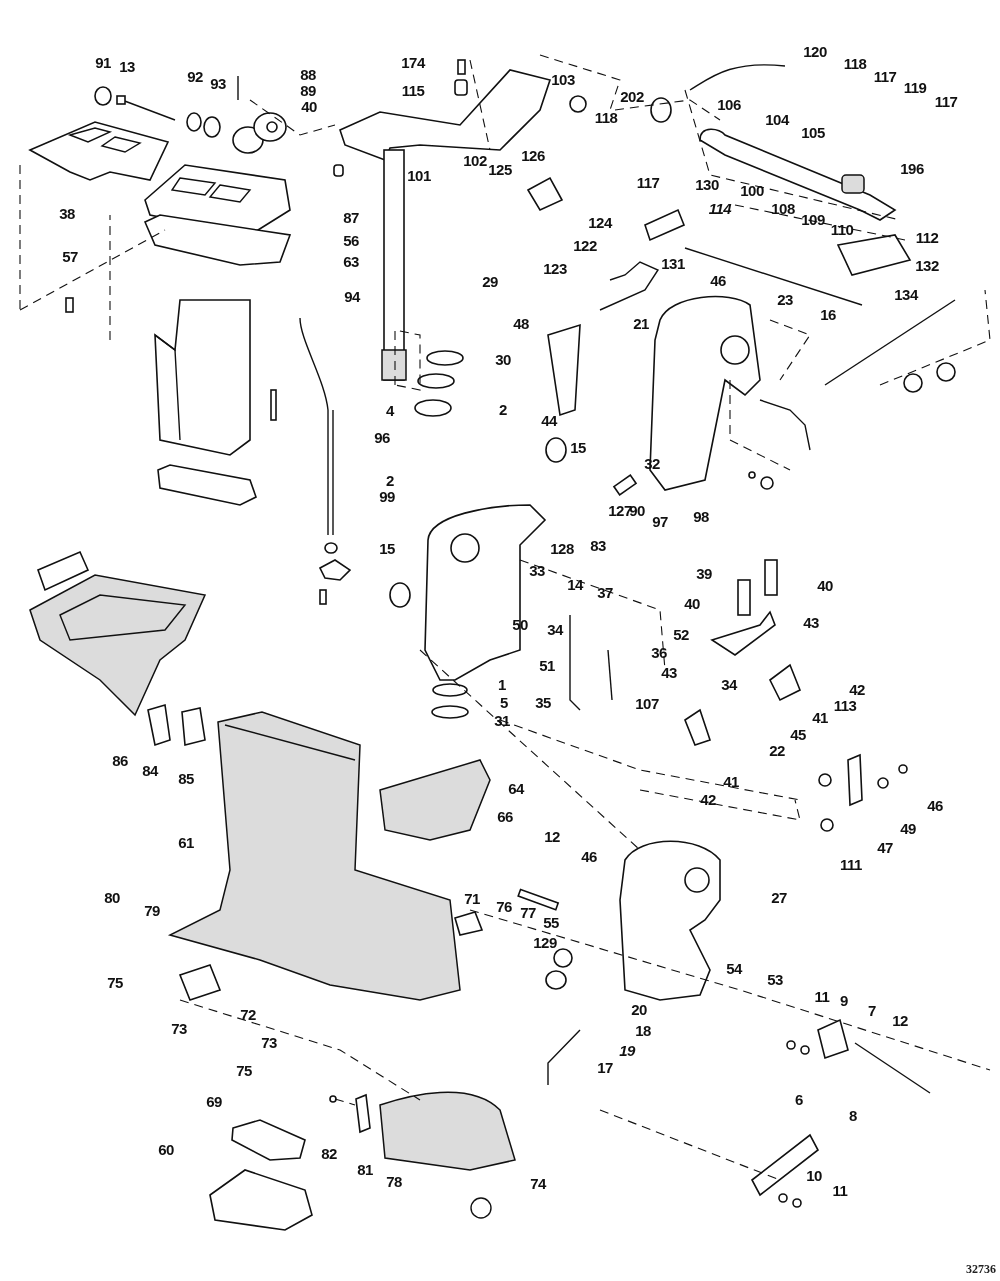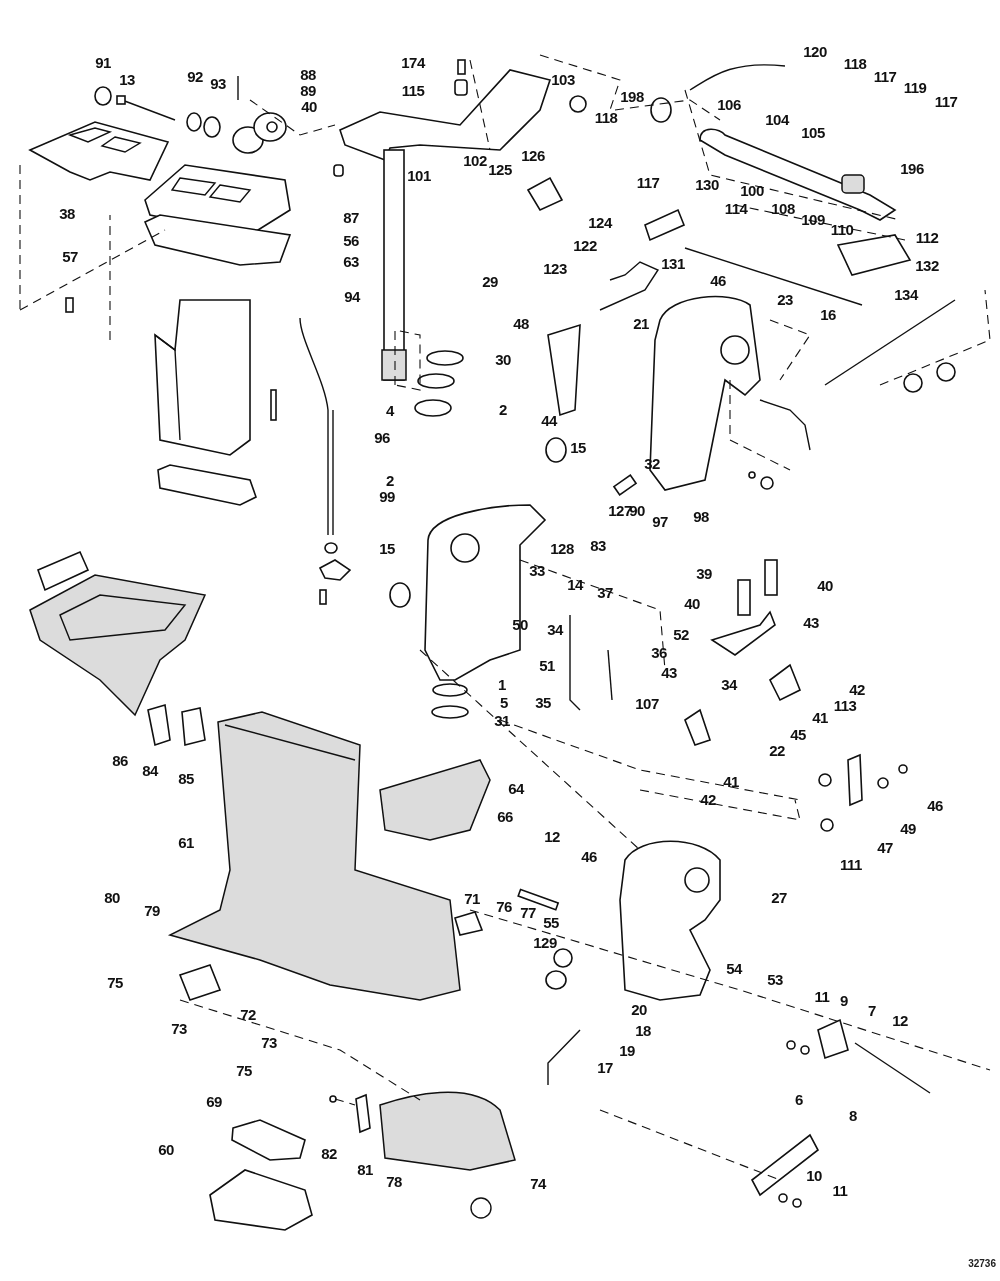--- a/index.html
+++ b/index.html
@@ -1,19 +1,19 @@
 <!DOCTYPE html>
 <html><head>
 <meta charset="utf-8">
 <style>
   html, body { margin:0; padding:0; background:#ffffff; }
   body { width:1000px; height:1281px; position:relative; overflow:hidden; font-family:"Liberation Sans", sans-serif; }
   #diagram { position:absolute; left:0; top:0; width:1000px; height:1281px; }
   .lbl { position:absolute; font-family:"Liberation Sans", sans-serif; font-weight:bold; font-size:15px; color:#111; line-height:1; white-space:nowrap; transform:translate(-50%,-50%); letter-spacing:-0.5px; }
-  .fig-id { position:absolute; right:4px; bottom:12px; font-family:Liberation Sans, sans-serif; font-size:10px; font-weight:bold; color:#222; }
+  .fig-id { position:absolute; right:4px; bottom:4px; font-family:Liberation Serif, serif; font-size:12px; font-weight:bold; color:#222; }
   svg .part { fill:#fff; stroke:#111; stroke-width:1.6; }
   svg .part-thin { fill:none; stroke:#111; stroke-width:1.4; }
   svg .dash { fill:none; stroke:#111; stroke-width:1.1; stroke-dasharray:9 6; }
   svg .shade { fill:#dcdcdc; stroke:#111; stroke-width:1.5; }
 </style>
 </head>
 <body>
 
 <svg id="diagram" viewBox="0 0 1000 1281" xmlns="http://www.w3.org/2000/svg">
 
@@ -176,36 +176,36 @@
     <path class="dash" d="M640,790 L800,820 L795,800"></path>
     <path class="dash" d="M470,910 L740,990 L990,1070"></path>
     <path class="dash" d="M600,1110 L780,1180"></path>
     <path class="dash" d="M180,1000 L340,1050 L420,1100"></path>
     <path class="dash" d="M335,1099 L355,1105"></path>
   </g>
 </svg>
 
 <div id="callouts">
     <div class="lbl" style="left: 103px; top: 62px;">91</div>
-    <div class="lbl" style="left: 127px; top: 66px; margin-top: 13px;">13</div>
+    <div class="lbl" style="left: 127px; top: 66px;">13</div>
     <div class="lbl" style="left: 195px; top: 76px;">92</div>
     <div class="lbl" style="left: 218px; top: 83px;">93</div>
     <div class="lbl" style="left: 308px; top: 74px;">88</div>
     <div class="lbl" style="left: 308px; top: 90px;">89</div>
     <div class="lbl" style="left: 309px; top: 106px;">40</div>
     <div class="lbl" style="left: 67px; top: 213px;">38</div>
     <div class="lbl" style="left: 351px; top: 217px;">87</div>
     <div class="lbl" style="left: 351px; top: 240px;">56</div>
     <div class="lbl" style="left: 351px; top: 261px;">63</div>
     <div class="lbl" style="left: 70px; top: 256px;">57</div>
     <div class="lbl" style="left: 352px; top: 296px;">94</div>
     <div class="lbl" style="left: 413px; top: 62px;">174</div>
     <div class="lbl" style="left: 413px; top: 90px;">115</div>
     <div class="lbl" style="left: 563px; top: 79px;">103</div>
-    <div class="lbl" style="left: 632px; top: 96px;">198</div>
+    <div class="lbl" style="left: 632px; top: 96px;">202</div>
     <div class="lbl" style="left: 606px; top: 117px;">118</div>
     <div class="lbl" style="left: 533px; top: 155px;">126</div>
     <div class="lbl" style="left: 419px; top: 175px;">101</div>
     <div class="lbl" style="left: 443px; top: 160px; margin-left: 32px;">102</div>
     <div class="lbl" style="left: 500px; top: 169px;">125</div>
     <div class="lbl" style="left: 648px; top: 182px;">117</div>
     <div class="lbl" style="left: 600px; top: 222px;">124</div>
     <div class="lbl" style="left: 585px; top: 245px;">122</div>
     <div class="lbl" style="left: 555px; top: 268px;">123</div>
     <div class="lbl" style="left: 490px; top: 281px;">29</div>
@@ -215,21 +215,21 @@
     <div class="lbl" style="left: 855px; top: 63px;">118</div>
     <div class="lbl" style="left: 885px; top: 76px;">117</div>
     <div class="lbl" style="left: 915px; top: 87px;">119</div>
     <div class="lbl" style="left: 946px; top: 101px;">117</div>
     <div class="lbl" style="left: 729px; top: 104px;">106</div>
     <div class="lbl" style="left: 777px; top: 119px;">104</div>
     <div class="lbl" style="left: 813px; top: 132px;">105</div>
     <div class="lbl" style="left: 912px; top: 168px;">196</div>
     <div class="lbl" style="left: 707px; top: 184px;">130</div>
     <div class="lbl" style="left: 752px; top: 190px;">100</div>
-    <div class="lbl" style="left: 736px; top: 208px;">114</div>
+    <div class="lbl" style="left: 720px; top: 208px; font-style: italic;">114</div>
     <div class="lbl" style="left: 783px; top: 208px;">108</div>
     <div class="lbl" style="left: 813px; top: 219px;">109</div>
     <div class="lbl" style="left: 842px; top: 229px;">110</div>
     <div class="lbl" style="left: 927px; top: 237px;">112</div>
     <div class="lbl" style="left: 673px; top: 263px;">131</div>
     <div class="lbl" style="left: 927px; top: 265px;">132</div>
     <div class="lbl" style="left: 718px; top: 280px;">46</div>
     <div class="lbl" style="left: 785px; top: 299px;">23</div>
     <div class="lbl" style="left: 906px; top: 294px;">134</div>
     <div class="lbl" style="left: 828px; top: 314px;">16</div>
@@ -295,21 +295,21 @@
     <div class="lbl" style="left: 528px; top: 912px;">77</div>
     <div class="lbl" style="left: 551px; top: 922px;">55</div>
     <div class="lbl" style="left: 545px; top: 942px;">129</div>
     <div class="lbl" style="left: 115px; top: 982px;">75</div>
     <div class="lbl" style="left: 248px; top: 1014px;">72</div>
     <div class="lbl" style="left: 179px; top: 1028px;">73</div>
     <div class="lbl" style="left: 269px; top: 1042px;">73</div>
     <div class="lbl" style="left: 244px; top: 1070px;">75</div>
     <div class="lbl" style="left: 639px; top: 1009px;">20</div>
     <div class="lbl" style="left: 643px; top: 1030px;">18</div>
-    <div class="lbl" style="left: 627px; top: 1050px;">19</div>
+    <div class="lbl" style="left: 627px; top: 1050px; font-style: italic;">19</div>
     <div class="lbl" style="left: 605px; top: 1067px;">17</div>
     <div class="lbl" style="left: 734px; top: 968px;">54</div>
     <div class="lbl" style="left: 775px; top: 979px;">53</div>
     <div class="lbl" style="left: 822px; top: 996px;">11</div>
     <div class="lbl" style="left: 844px; top: 1000px;">9</div>
     <div class="lbl" style="left: 872px; top: 1010px;">7</div>
     <div class="lbl" style="left: 900px; top: 1020px;">12</div>
     <div class="lbl" style="left: 799px; top: 1099px;">6</div>
     <div class="lbl" style="left: 853px; top: 1115px;">8</div>
     <div class="lbl" style="left: 814px; top: 1175px;">10</div>

